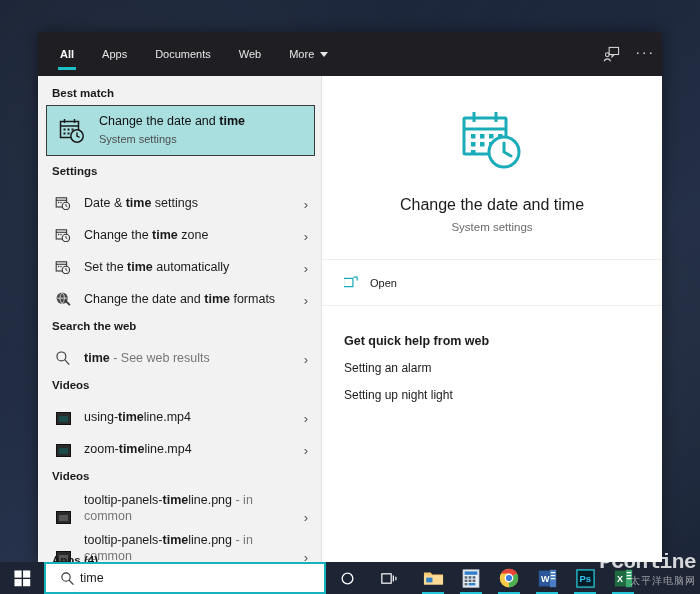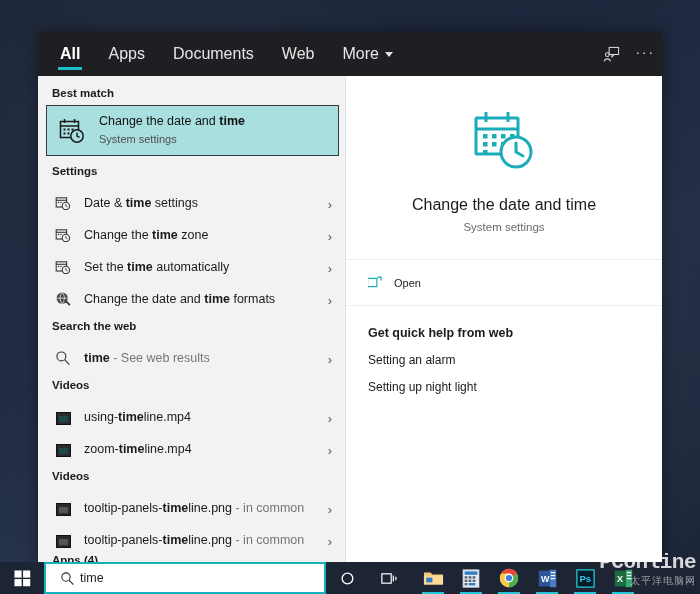--- a/index.html
+++ b/index.html
@@ -38,21 +38,21 @@
     background: #1f1f23;
     display: flex;
     align-items: stretch;
     flex: none;
     position: relative;
   }
   .tab {
     display: flex; align-items: center;
     padding: 0 14px;
     color: #e6e6e6;
-    font-size: 16px;
+    font-size: 11px;
     position: relative;
     cursor: default;
     white-space: nowrap;
   }
   .tab:first-child { margin-left: 8px; }
   .tab.active { color: #ffffff; font-weight: bold; }
   .tab.active::after {
     content: "";
     position: absolute;
     left: 12px; right: 12px; bottom: 6px;
@@ -73,21 +73,21 @@
     width: 34px;
     color: #d8d8d8;
   }
   #more-dots { letter-spacing: 1.5px; font-size: 15px; padding-bottom: 6px; }
 
   
   #flyout-body { flex: 1; display: flex; min-height: 0; background: #ffffff; }
 
   
   #results-pane {
-    width: 308px;
+    width: 284px;
     flex: none;
     background: #f2f2f2;
     border-right: 1px solid #e2e2e2;
     overflow: hidden;
     position: relative;
     padding-top: 2px;
   }
   .section-head {
     font-size: 11.5px;
     font-weight: bold;
@@ -183,21 +183,21 @@
   #preview-actions { border-bottom: 1px solid #eeeeee; padding: 8px 0; }
   .action-row {
     display: flex; align-items: center;
     padding: 7px 22px;
     font-size: 11px;
     color: #1b1b1b;
     cursor: default;
   }
   .action-row .aico { width: 26px; flex: none; display: flex; align-items: center; }
   #preview-help { padding: 20px 22px 0 22px; }
-  #help-head { font-size: 12.5px; font-weight: bold; color: #1b1b1b; }
+  #help-head { font-size: 12.5px; font-weight: bold; color: #1b1b1b; margin-top: 8px; }
   .help-link {
     font-size: 12px;
     color: #1b1b1b;
     margin-top: 13px;
     cursor: default;
   }
 
   
   #taskbar {
     position: absolute;

